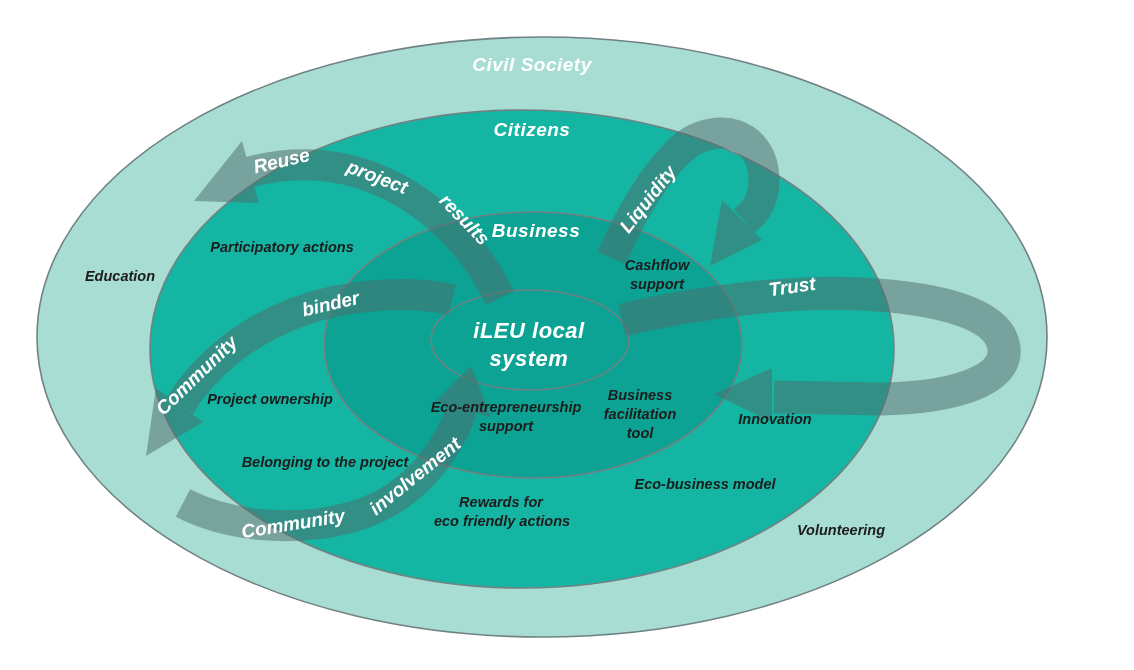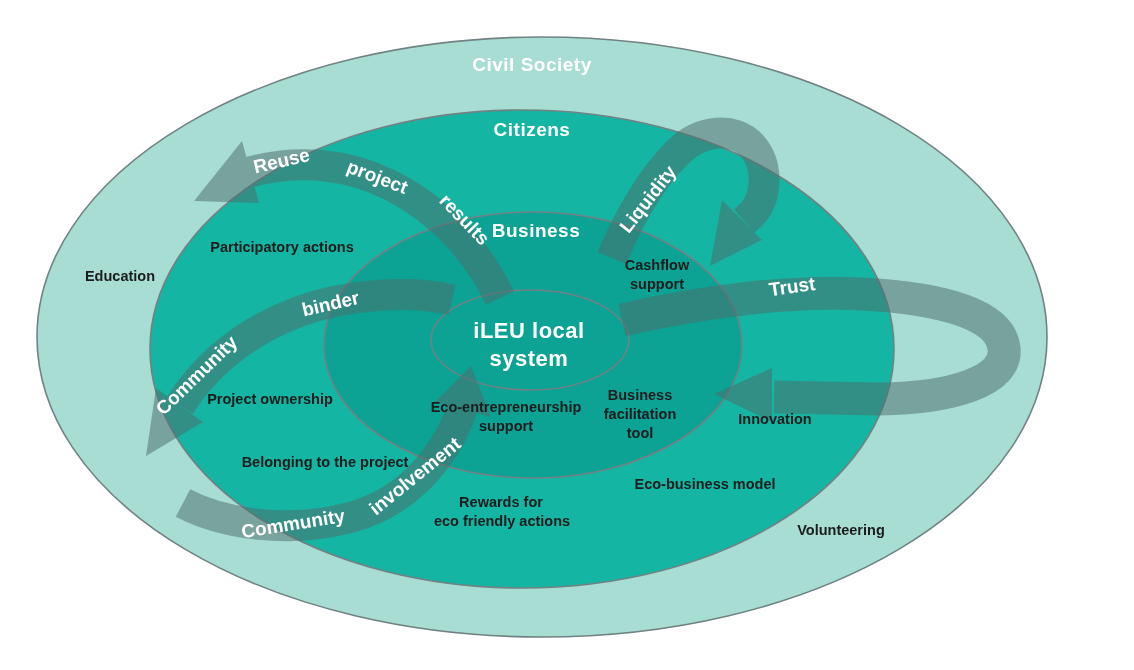--- a/index.html
+++ b/index.html
@@ -1,17 +1,17 @@
 <!DOCTYPE html>
 <html style="--background: #ffffff; --ring_civil_society: #a8ddd4; --ring_citizens: #15b5a3; --ring_business: #0ca294; --ring_inner: #0ca294; --ring_outline: #708283; --arrow: #4e6e6c; --label_dark: #1c1c1c; --label_light: #ffffff;"><head>
 <meta charset="utf-8">
 <style>
   html,body{margin:0;padding:0;background:#ffffff;}
   .stage{position:relative;width:1134px;height:670px;background:var(--background,#fff);overflow:hidden;
-         font-family:"Liberation Sans",sans-serif;}
+         font-family:"Liberation Sans",sans-serif;font-style:italic;}
   svg text{font-family:"Liberation Sans","DejaVu Sans",sans-serif;font-weight:bold;}
   .ring-outline{stroke:var(--ring_outline);stroke-width:1.6;}
   .ring-outer{fill:var(--ring_civil_society);}
   .ring-citizens{fill:var(--ring_citizens);}
   .ring-business{fill:var(--ring_business);}
   .ring-inner{fill:var(--ring_inner);}
   .arrow{opacity:0.52;}
   .arrow .band{fill:none;stroke:var(--arrow);stroke-width:31;}
   .arrow .band-wide{fill:none;stroke:var(--arrow);stroke-width:33;}
   .arrow .head{fill:var(--arrow);stroke:none;}

